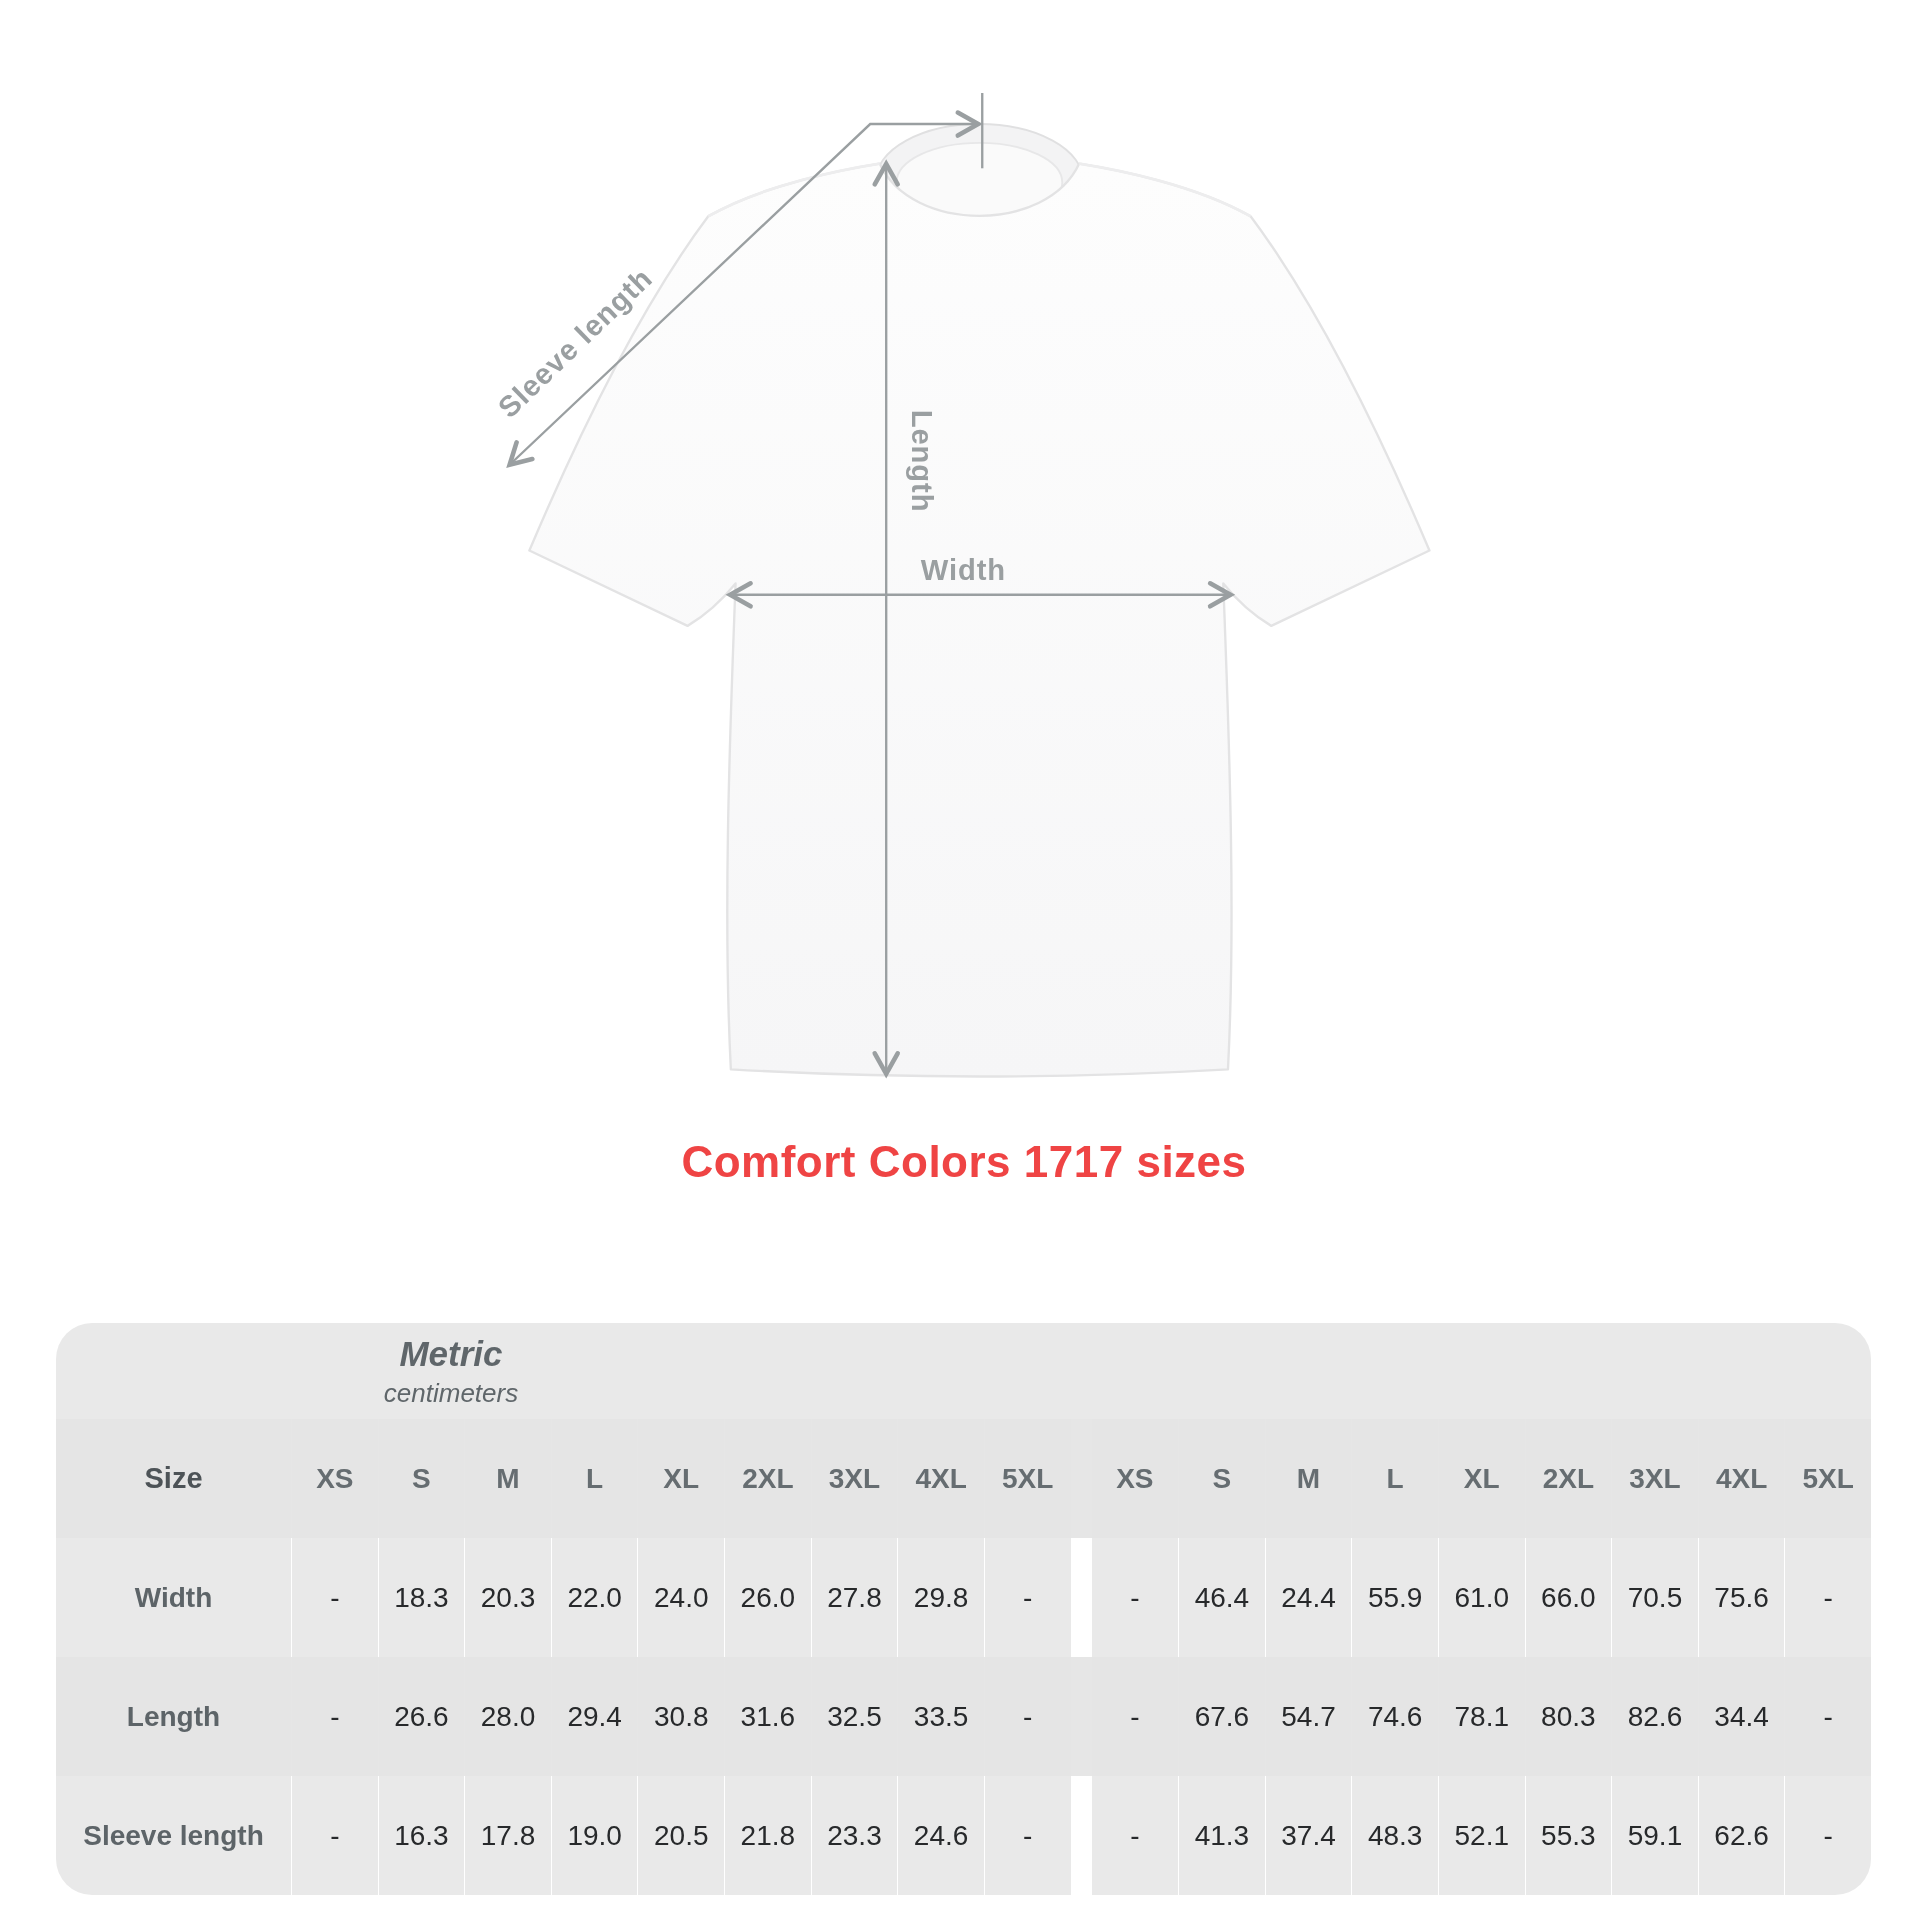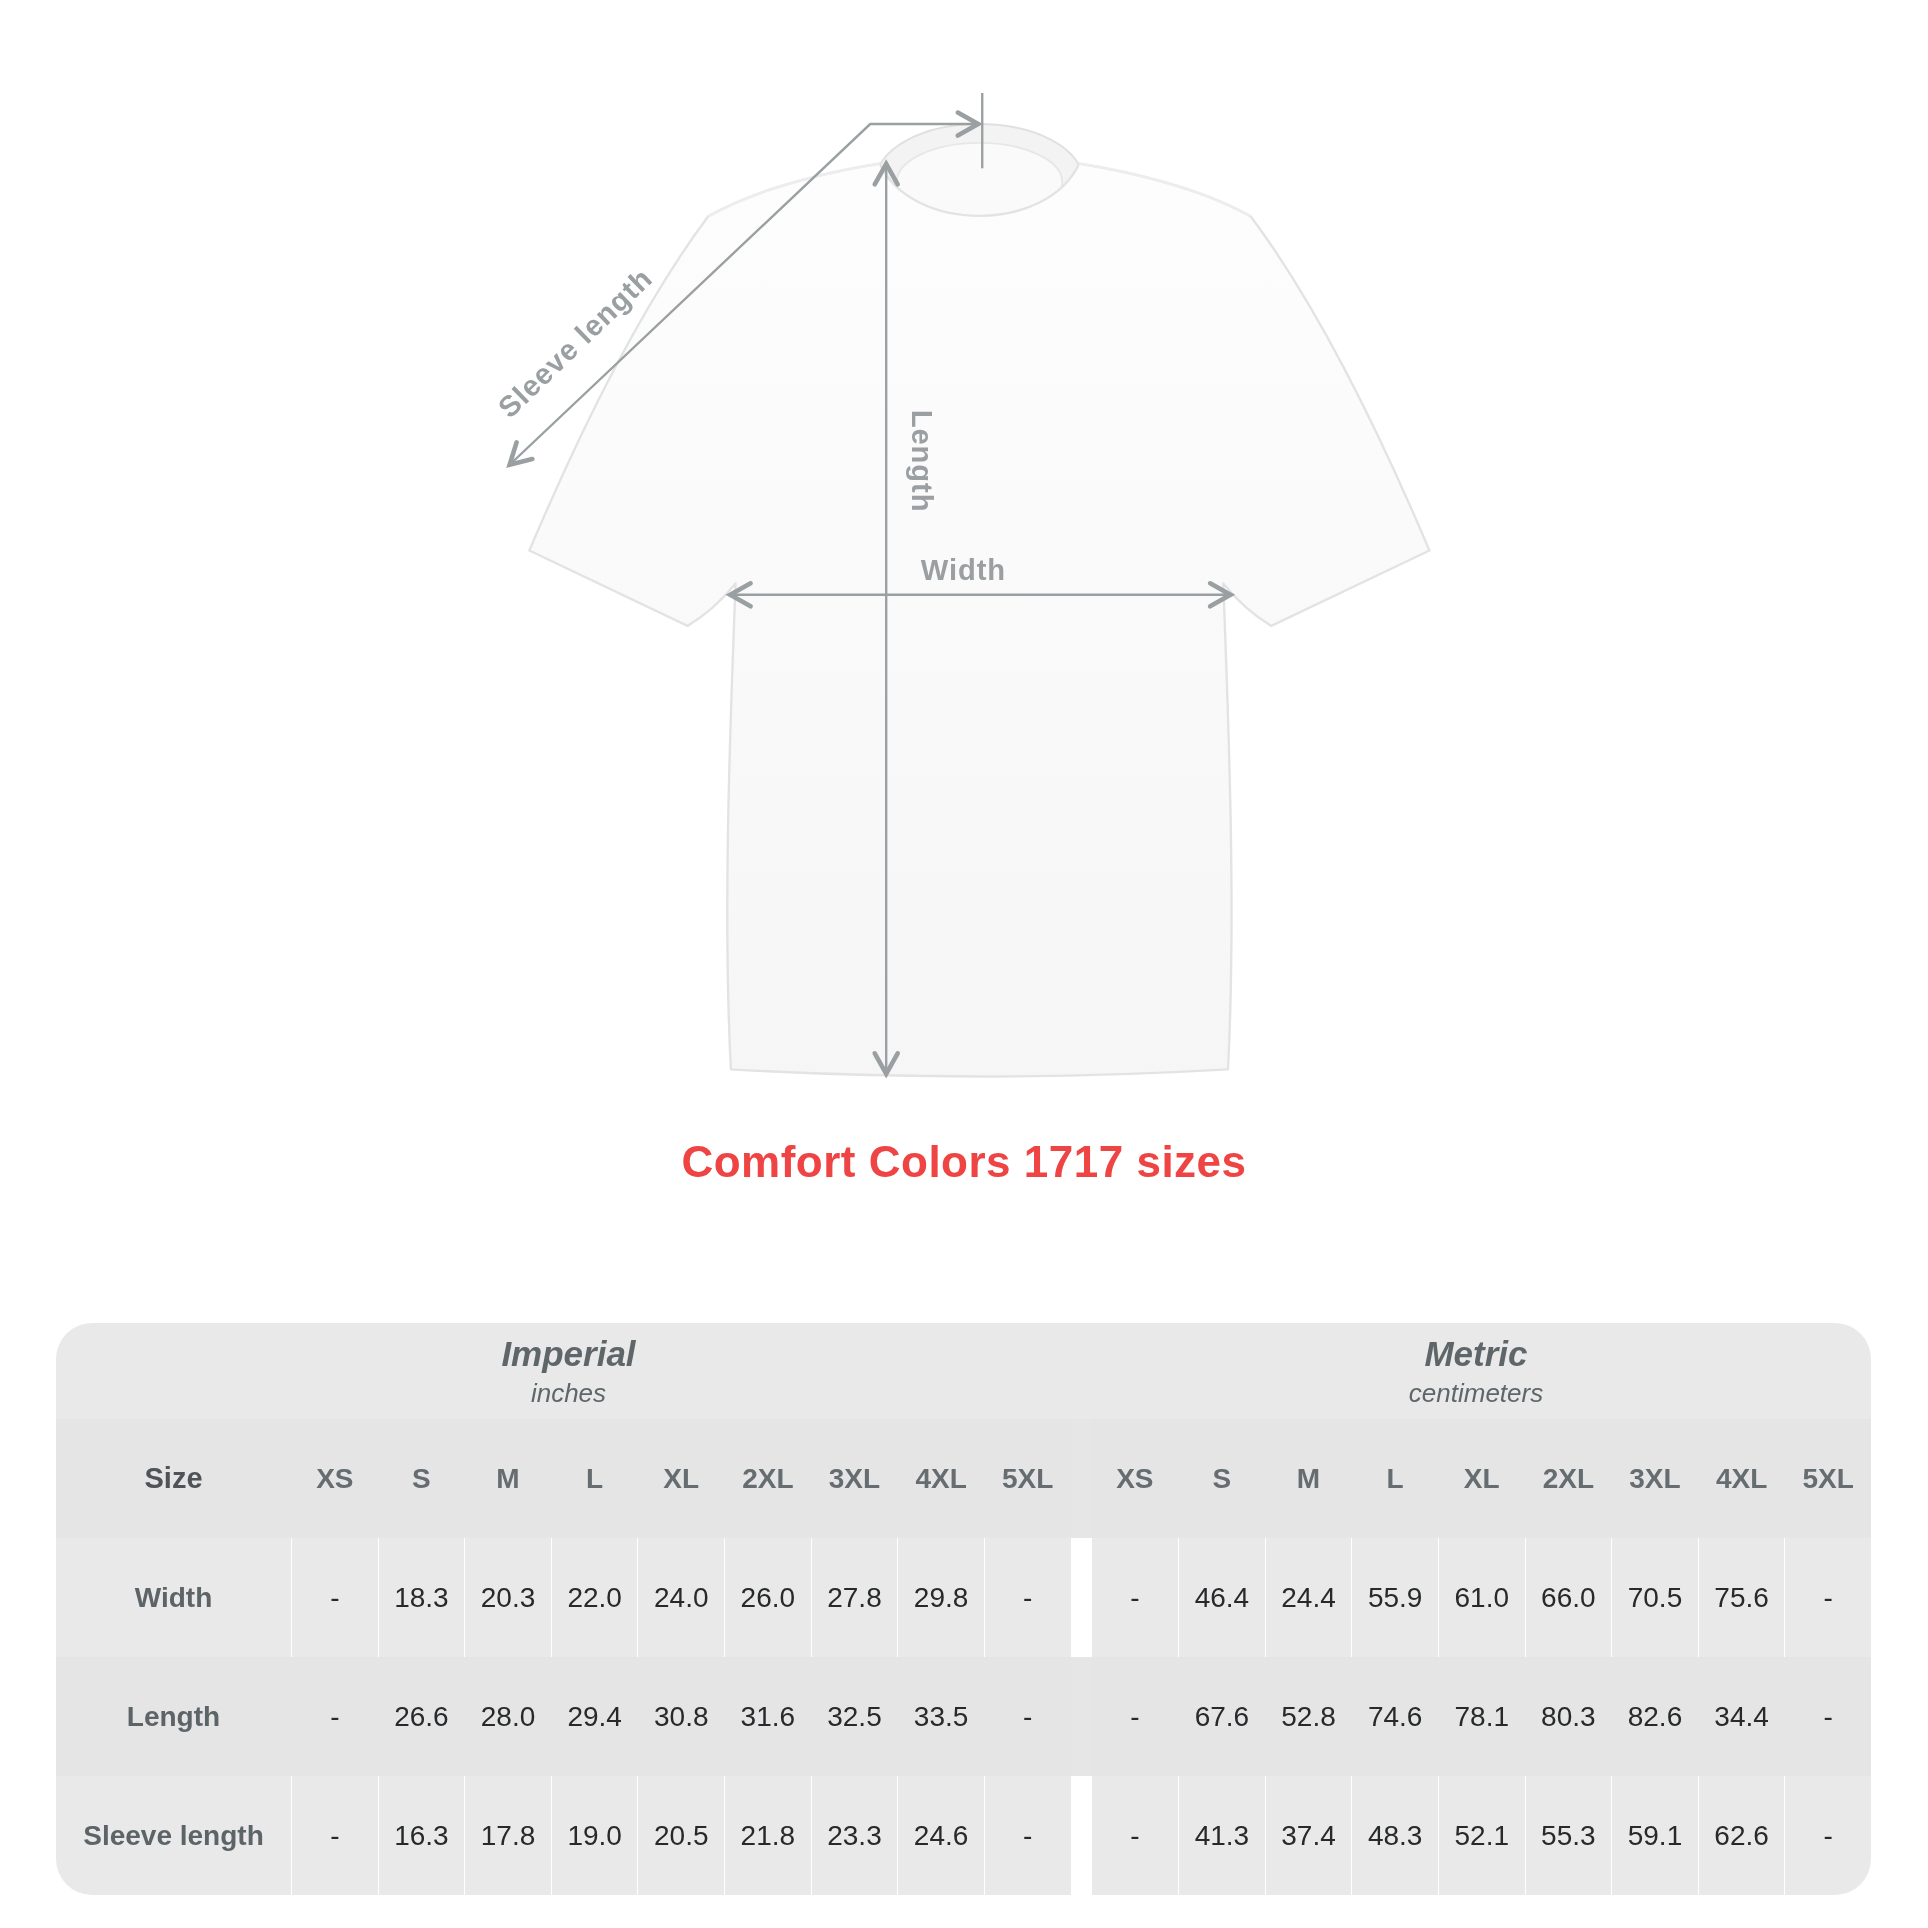--- a/index.html
+++ b/index.html
@@ -101,24 +101,20 @@
       <text class="meas-label" x="118" y="292" text-anchor="middle" transform="rotate(-44 118 292)">Sleeve length</text>
       <text class="meas-label" x="468" y="410" text-anchor="middle" transform="rotate(90 468 410)">Length</text>
       <text class="meas-label" x="523" y="536" text-anchor="middle">Width</text>
     </svg>
   </div>
 
   <div class="title">Comfort Colors 1717 sizes</div>
 
   <div class="size-table">
     <div class="band">
-      <div class="band-half left">
-        <div class="g-title">Imperial</div>
-        <div class="g-sub">inches</div>
-      </div>
       <div class="band-half right">
         <div class="g-title">Metric</div>
         <div class="g-sub">centimeters</div>
       </div>
     </div>
     <div class="grid" id="table-grid">
         <div class="cell bg-white size-h">Size</div>
         <div class="cell bg-white col-h sep-w">XS</div>
         <div class="cell bg-white col-h sep-w">S</div>
         <div class="cell bg-white col-h sep-w">M</div>
@@ -164,21 +160,21 @@
         <div class="cell bg-white val sep-w">28.0</div>
         <div class="cell bg-white val sep-w">29.4</div>
         <div class="cell bg-white val sep-w">30.8</div>
         <div class="cell bg-white val sep-w">31.6</div>
         <div class="cell bg-white val sep-w">32.5</div>
         <div class="cell bg-white val sep-w">33.5</div>
         <div class="cell bg-white val sep-w">-</div>
         <div class="cell gap-gray"></div>
         <div class="cell bg-white val">-</div>
         <div class="cell bg-white val sep-w">67.6</div>
-        <div class="cell bg-white val sep-w">52.8</div>
+        <div class="cell bg-white val sep-w">54.7</div>
         <div class="cell bg-white val sep-w">74.6</div>
         <div class="cell bg-white val sep-w">78.1</div>
         <div class="cell bg-white val sep-w">80.3</div>
         <div class="cell bg-white val sep-w">82.6</div>
         <div class="cell bg-white val sep-w">34.4</div>
         <div class="cell bg-white val sep-w">-</div>
         <div class="cell bg-gray row-h">Sleeve length</div>
         <div class="cell bg-gray val sep-g">-</div>
         <div class="cell bg-gray val sep-g">16.3</div>
         <div class="cell bg-gray val sep-g">17.8</div>

